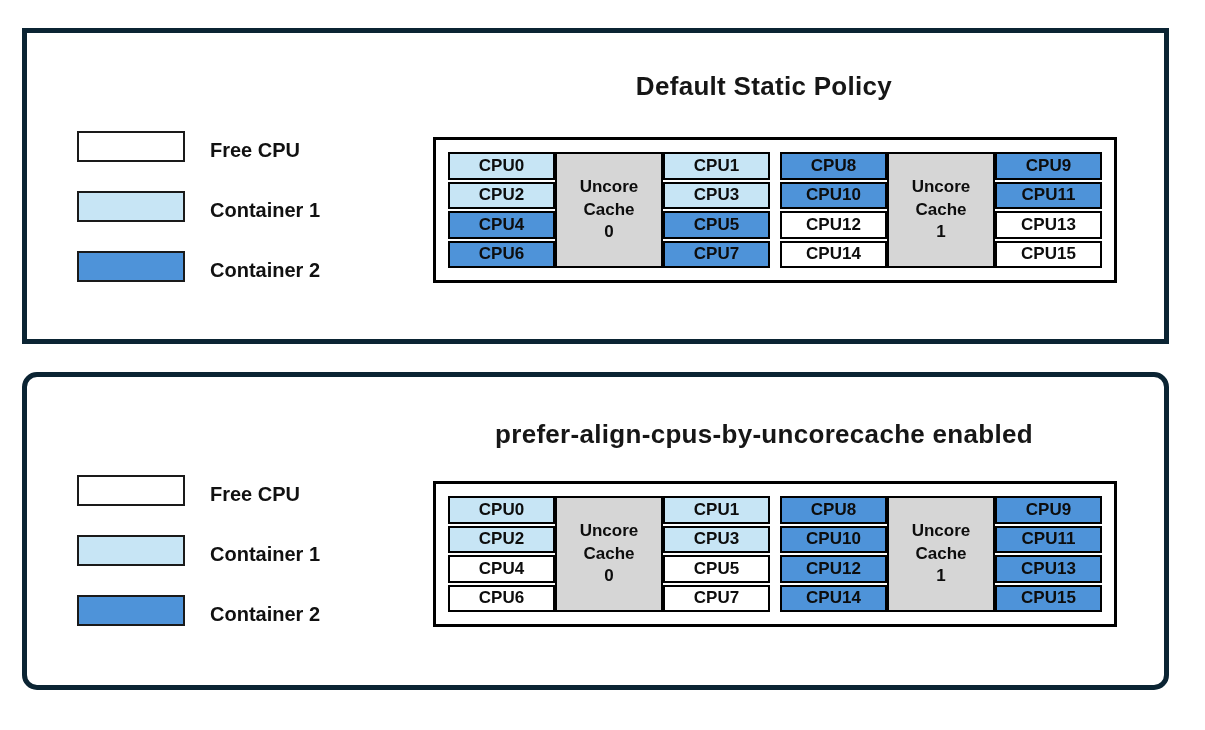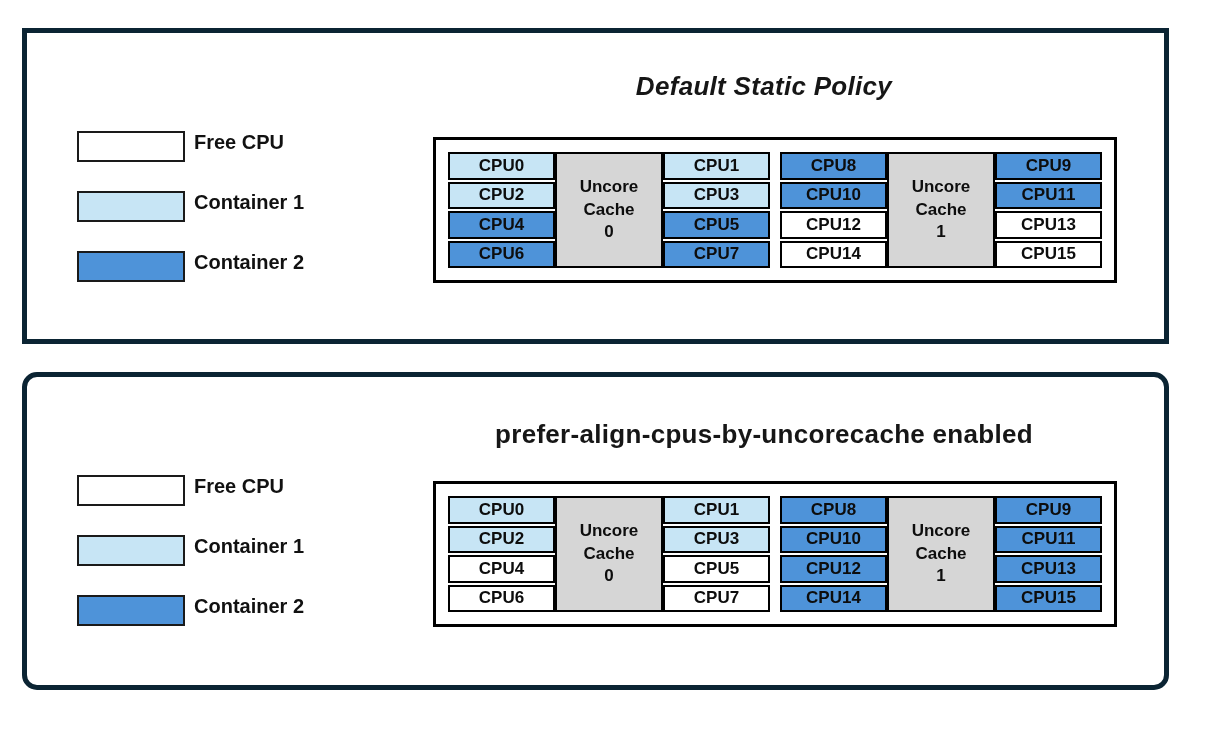--- a/index.html
+++ b/index.html
@@ -31,35 +31,35 @@
     position: absolute;
     left: 372px;
     width: 730px;
     text-align: center;
     font-size: 26px;
     font-weight: bold;
     color: #161616;
     letter-spacing: 0.3px;
     white-space: nowrap;
   }
-  .p1 .panel-title { top: 38px; font-style: italic; }
+  .p1 .panel-title { top: 38px; }
   .p2 .panel-title { top: 42px; }
 
   .legend {
     position: absolute;
     left: 50px;
     top: 98px;
     display: flex;
     flex-direction: column;
     gap: 29px;
   }
   .legend-item {
     display: flex;
-    align-items: flex-start;
-    gap: 9px;
+    align-items: flex-end;
+    gap: 25px;
   }
   .swatch {
     width: 108px;
     height: 31px;
     border: 2px solid #1a1a1a;
     box-sizing: border-box;
     background: #fff;
   }
   .legend-label {
     font-size: 20px;

